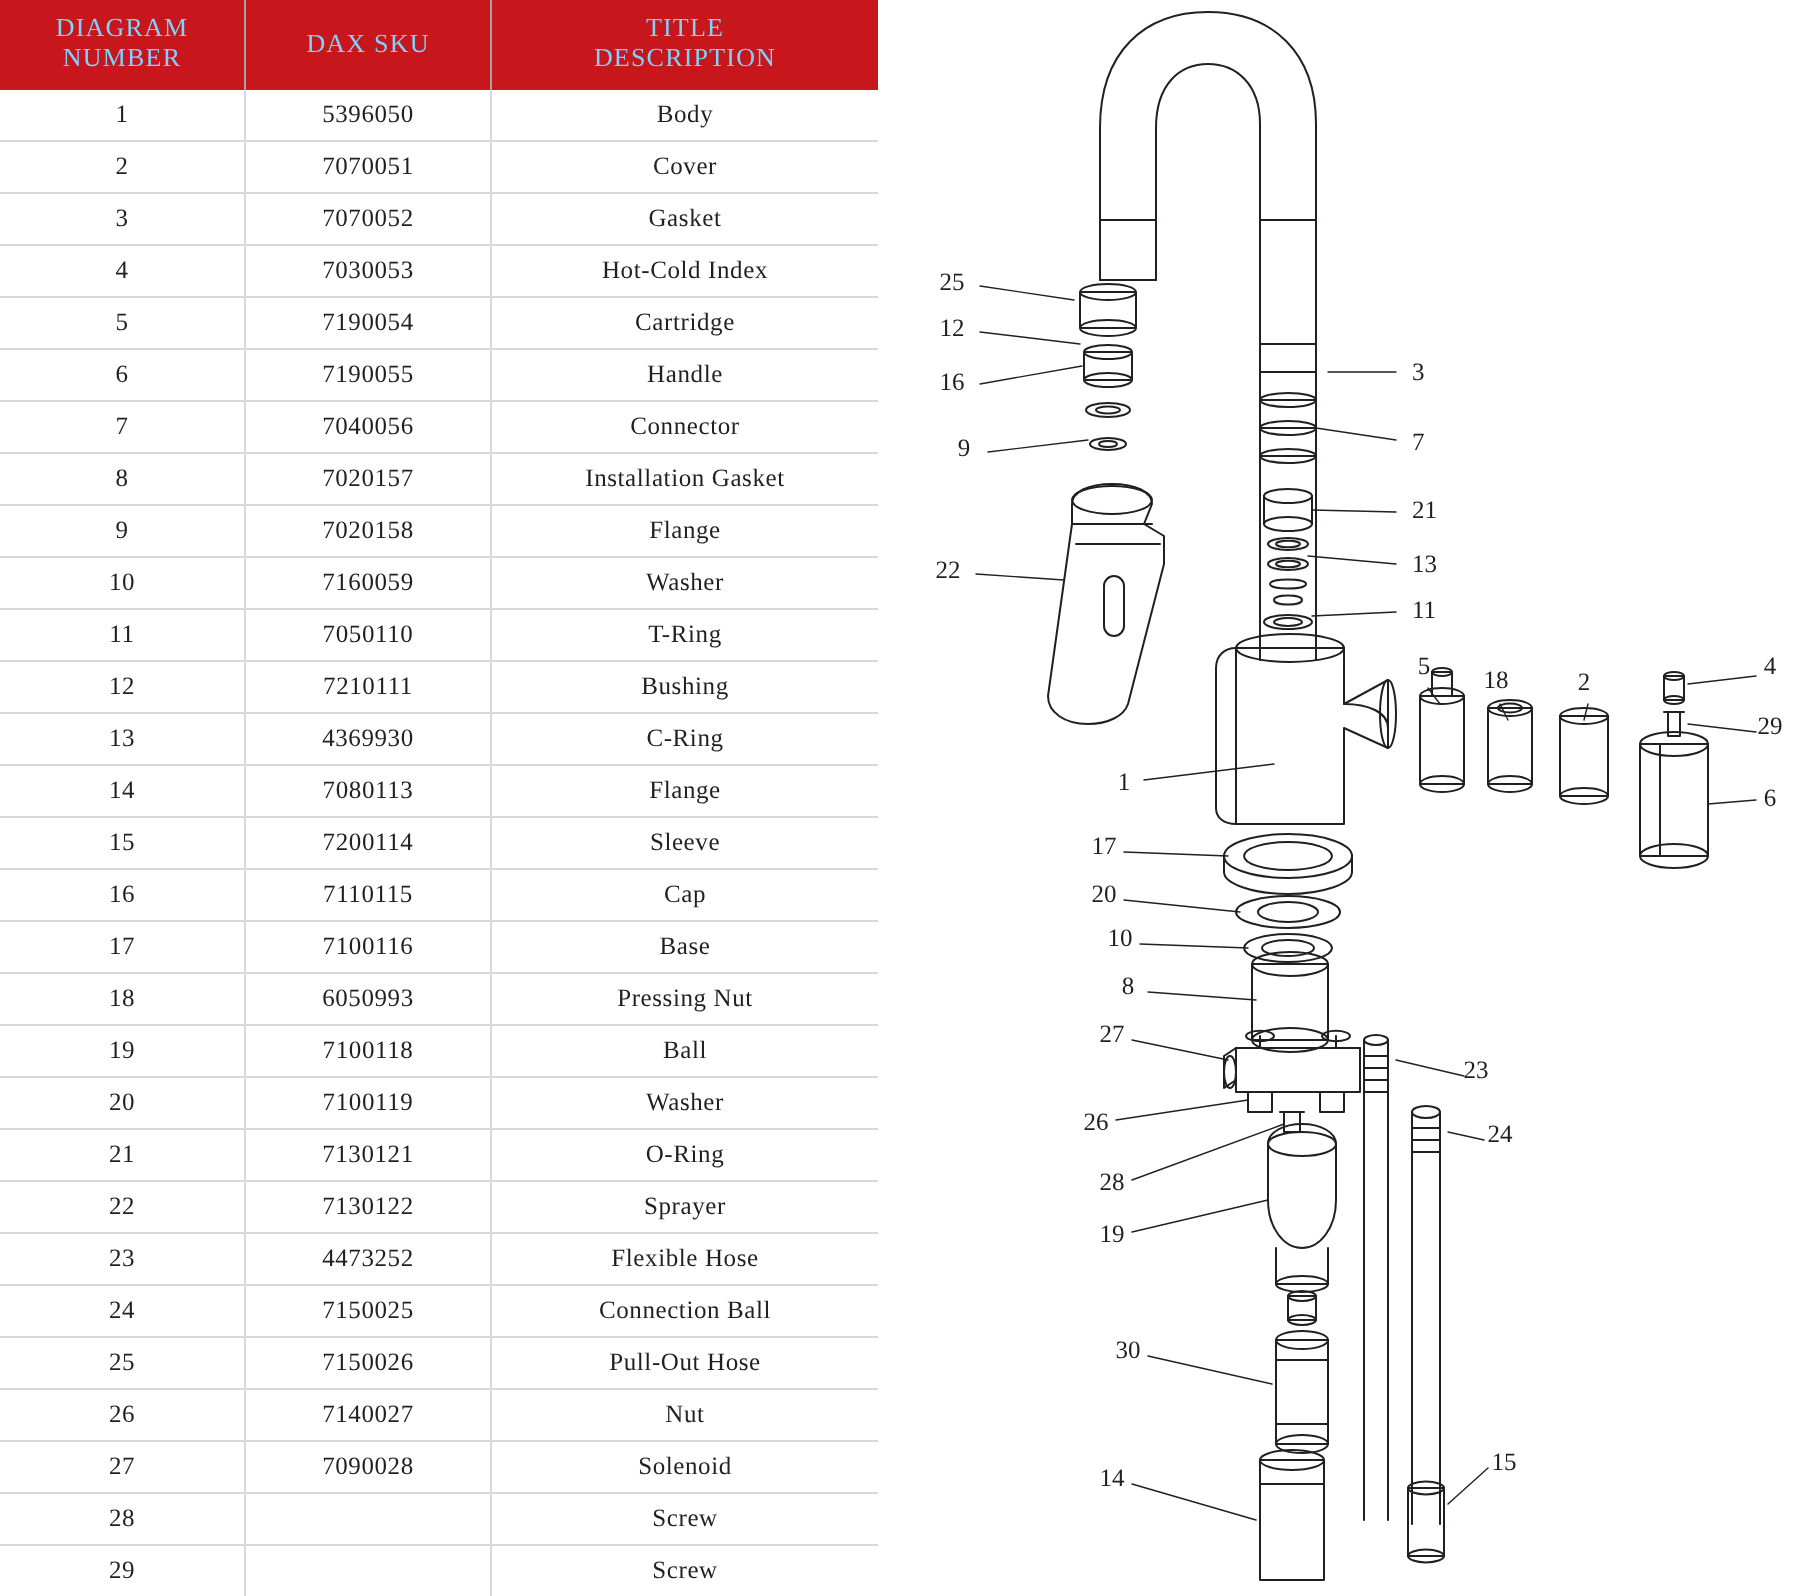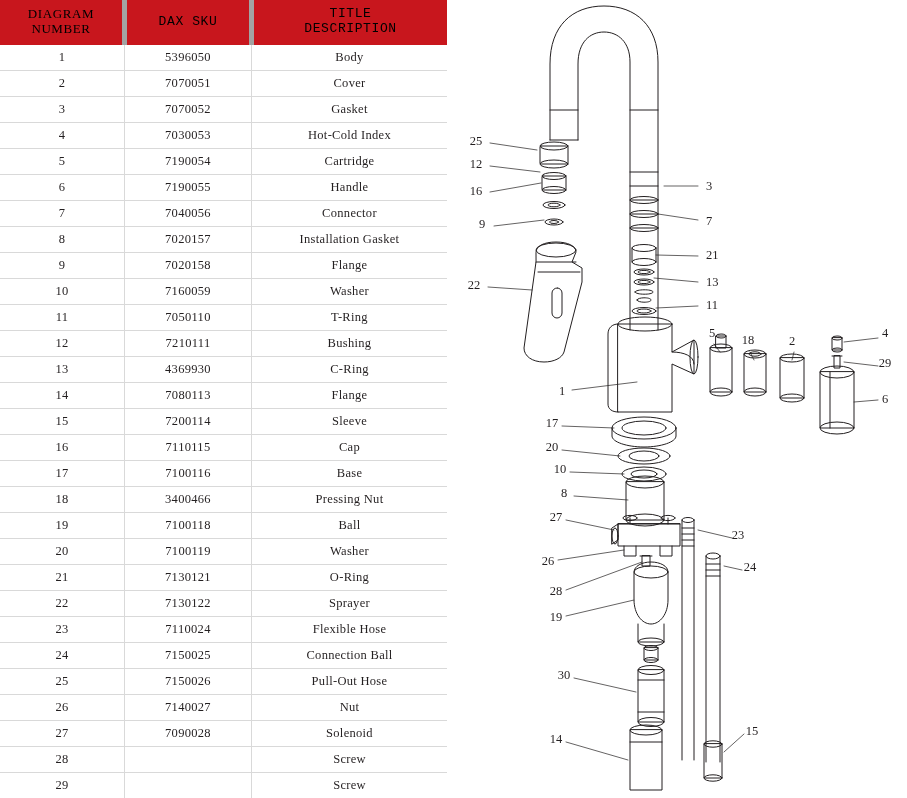--- a/index.html
+++ b/index.html
@@ -25,35 +25,34 @@
   .parts-table {
     position: absolute;
     left: 0;
     top: 0;
     width: 425px;
     border-collapse: collapse;
     table-layout: fixed;
   }
   .parts-table th {
     background: #c8161d;
-    color: #000000;
+    color: #7dd3fc;
     font-family: "Liberation Serif", serif;
     font-size: 13px;
     font-weight: normal;
     letter-spacing: 0.6px;
     padding: 5px 2px 6px 2px;
     line-height: 1.12;
     text-align: center;
     vertical-align: middle;
     border: none;
     height: 34px;
   }
   .parts-table th.sep-left {
-    border-left: 5px solid #a3a3a3;
-    font-family: Liberation Mono, monospace;
+    border-left: 1px solid #a3a3a3;
   }
   .parts-table td {
     font-size: 12.5px;
     text-align: center;
     padding: 4px 2px 4px 2px;
     border-bottom: 1px solid #d9d9d9;
     border-right: 1px solid #d9d9d9;
     height: 17px;
     color: #231f20;
     letter-spacing: 0.3px;
@@ -187,21 +186,21 @@
           <td class="col-sku">7110115</td>
           <td class="col-desc">Cap</td>
         </tr>
       <tr>
           <td class="col-num">17</td>
           <td class="col-sku">7100116</td>
           <td class="col-desc">Base</td>
         </tr>
       <tr>
           <td class="col-num">18</td>
-          <td class="col-sku">3400466</td>
+          <td class="col-sku">6050993</td>
           <td class="col-desc">Pressing Nut</td>
         </tr>
       <tr>
           <td class="col-num">19</td>
           <td class="col-sku">7100118</td>
           <td class="col-desc">Ball</td>
         </tr>
       <tr>
           <td class="col-num">20</td>
           <td class="col-sku">7100119</td>
@@ -212,21 +211,21 @@
           <td class="col-sku">7130121</td>
           <td class="col-desc">O-Ring</td>
         </tr>
       <tr>
           <td class="col-num">22</td>
           <td class="col-sku">7130122</td>
           <td class="col-desc">Sprayer</td>
         </tr>
       <tr>
           <td class="col-num">23</td>
-          <td class="col-sku">7110024</td>
+          <td class="col-sku">4473252</td>
           <td class="col-desc">Flexible Hose</td>
         </tr>
       <tr>
           <td class="col-num">24</td>
           <td class="col-sku">7150025</td>
           <td class="col-desc">Connection Ball</td>
         </tr>
       <tr>
           <td class="col-num">25</td>
           <td class="col-sku">7150026</td>

